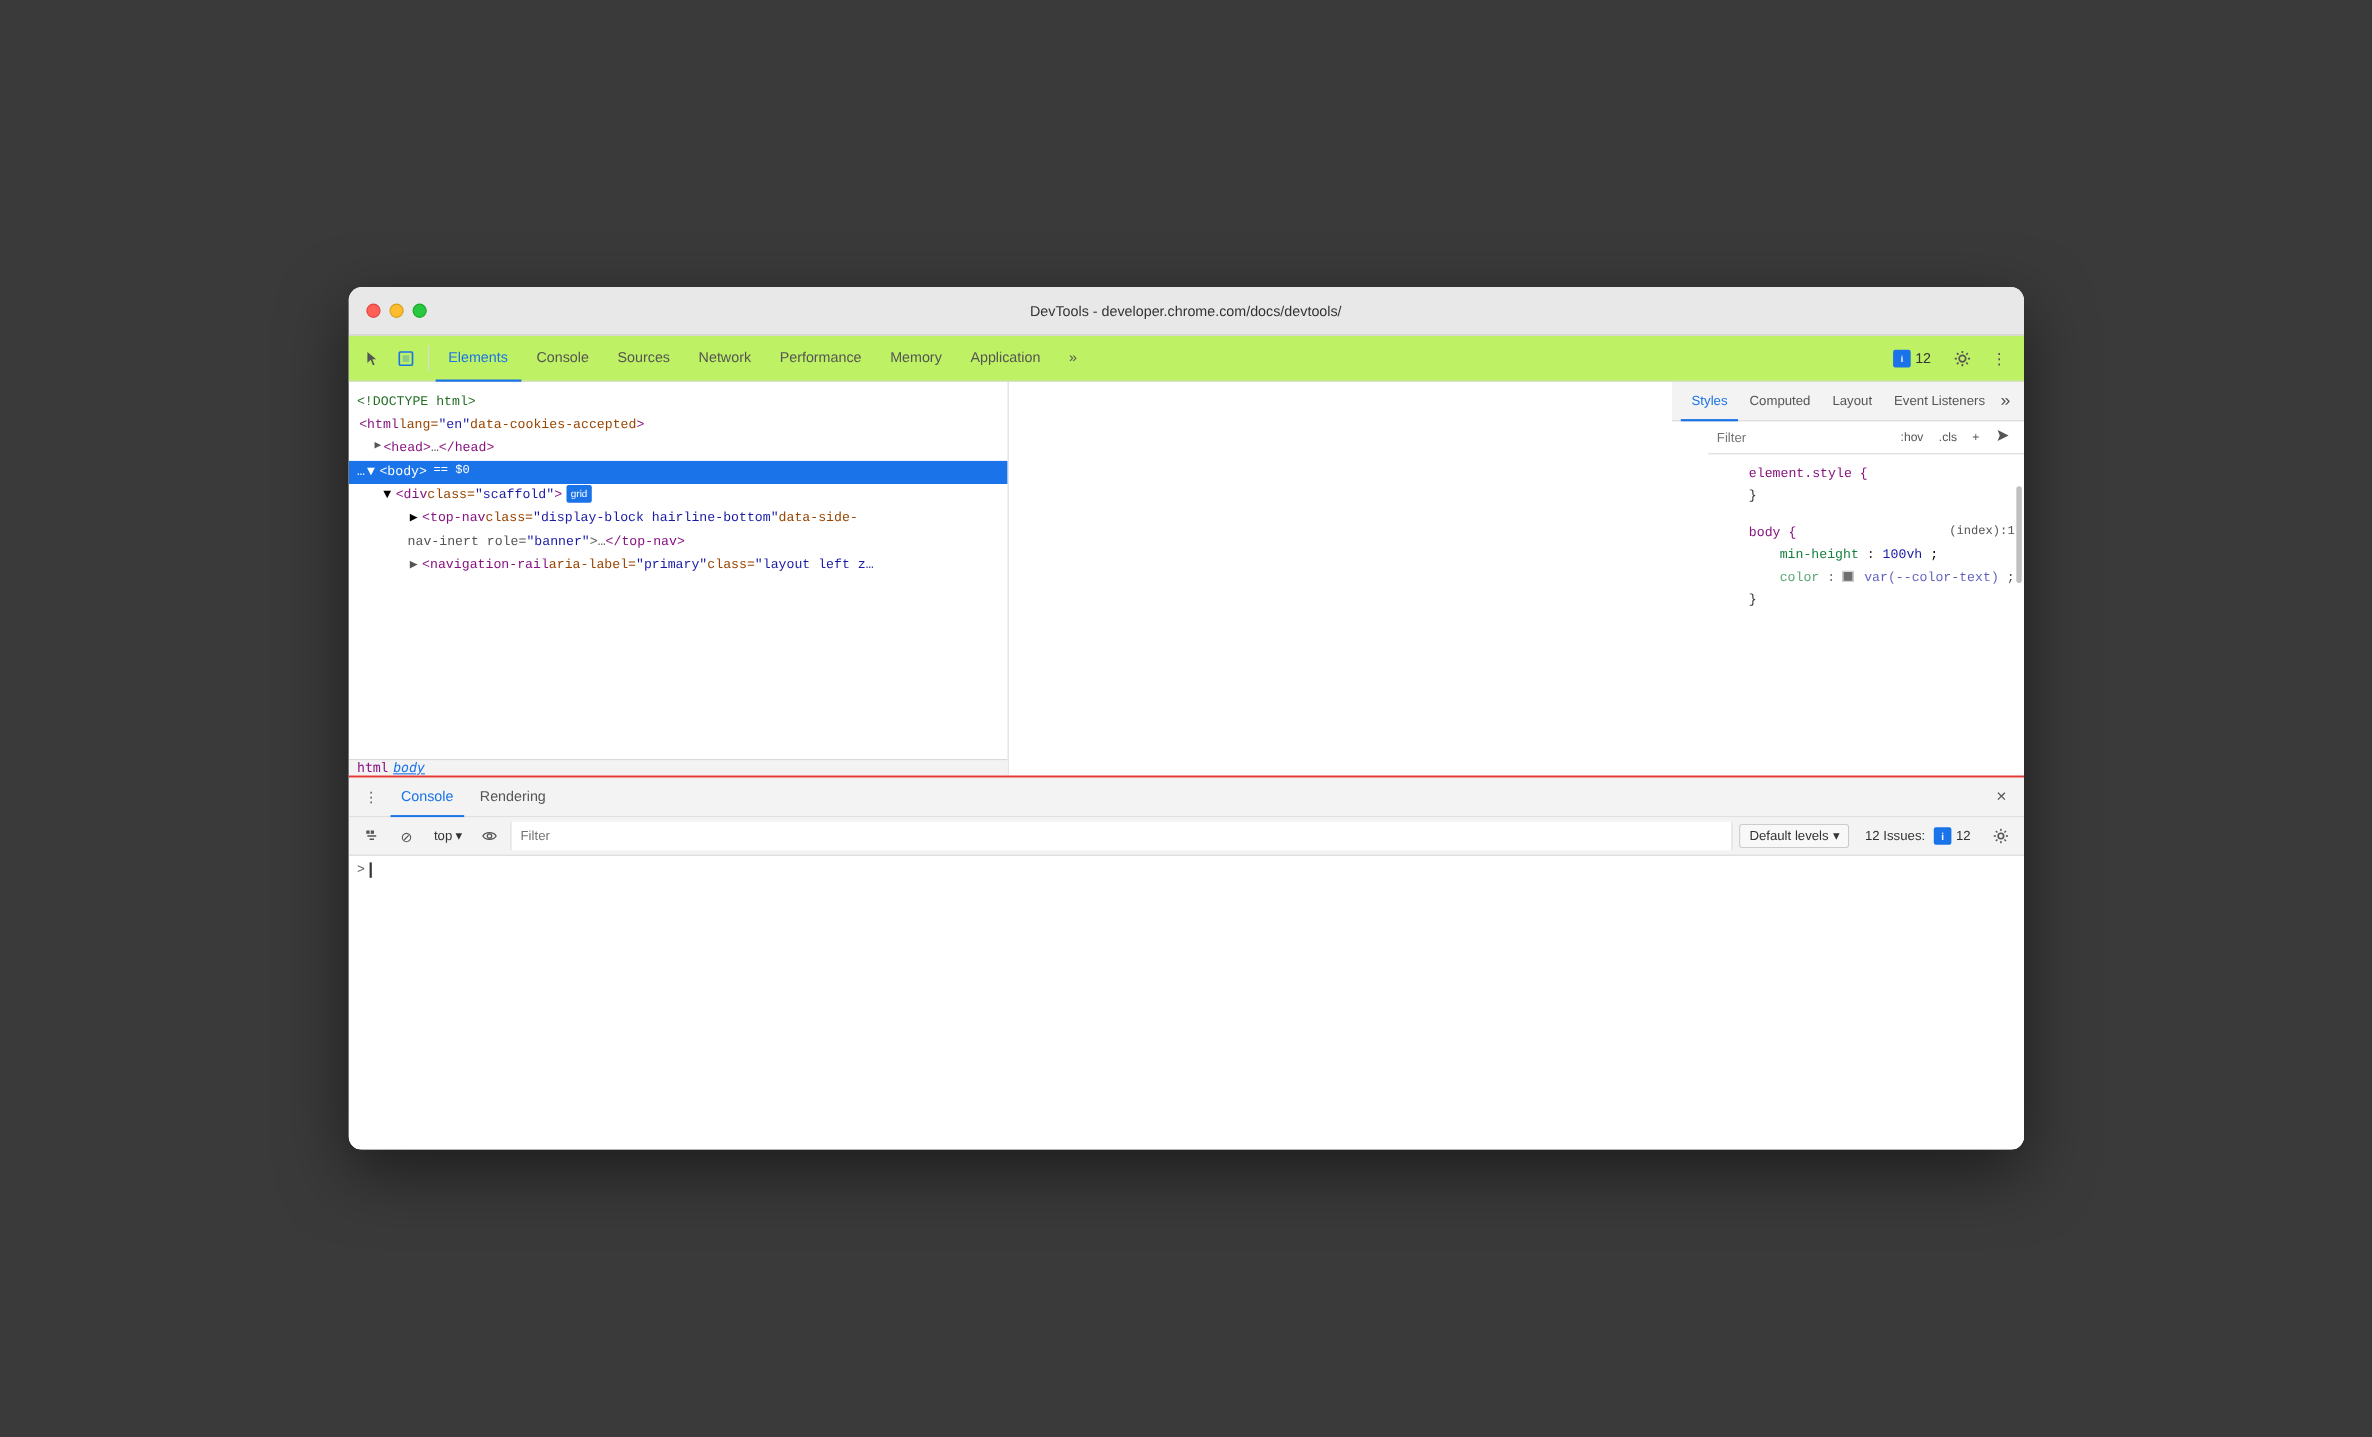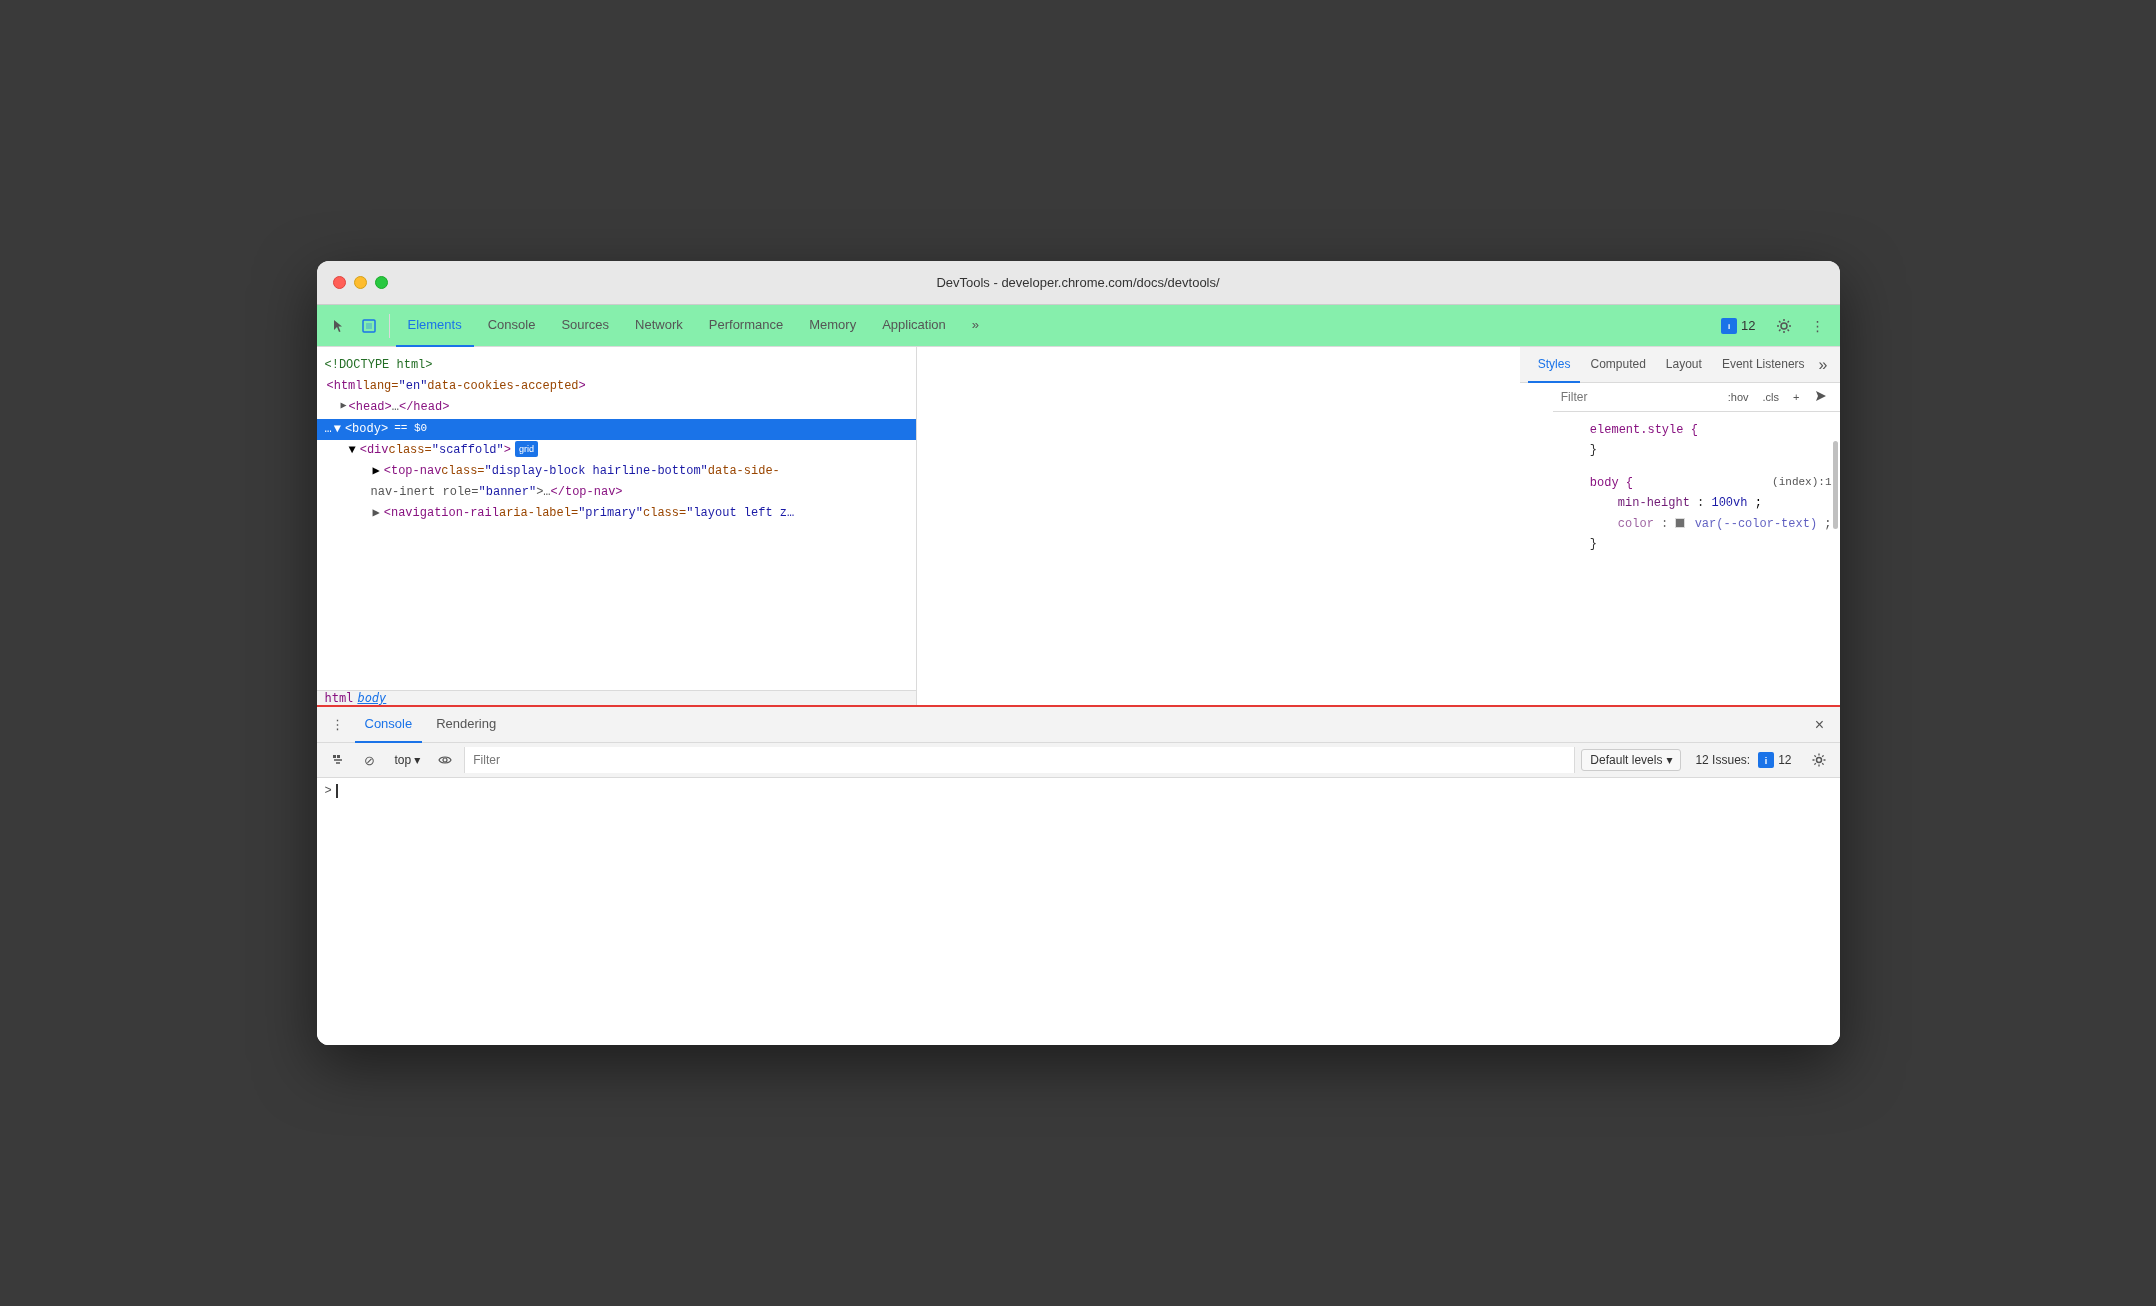--- a/index.html
+++ b/index.html
@@ -52,21 +52,21 @@
     }
     
     .devtools {
       background: #ffffff;
       display: flex;
       flex-direction: column;
       height: 740px;
     }
     
     .devtools-toolbar {
-      background: #86efac;
+      background: #bef264;
       border-bottom: 1px solid #dadada;
       display: flex;
       align-items: center;
       height: 42px;
       padding: 0 8px;
       gap: 2px;
     }
     .toolbar-icon-btn {
       width: 28px;
       height: 28px;
@@ -277,21 +277,21 @@
       line-height: 1.7;
     }
     .style-rule { margin-bottom: 12px; }
     .style-selector { color: #881280; }
     .style-brace { color: #333; }
     .style-source {
       float: right;
       color: #555;
       font-size: 11px;
     }
-    .style-property { color: #701a75; padding-left: 12px; }
+    .style-property { color: #15803d; padding-left: 12px; }
     .style-value { color: #1a1aa6; }
     .style-colon { color: #333; }
     .color-swatch {
       display: inline-block;
       width: 10px;
       height: 10px;
       border: 1px solid #ccc;
       background: white;
       vertical-align: middle;
       margin-right: 2px;

